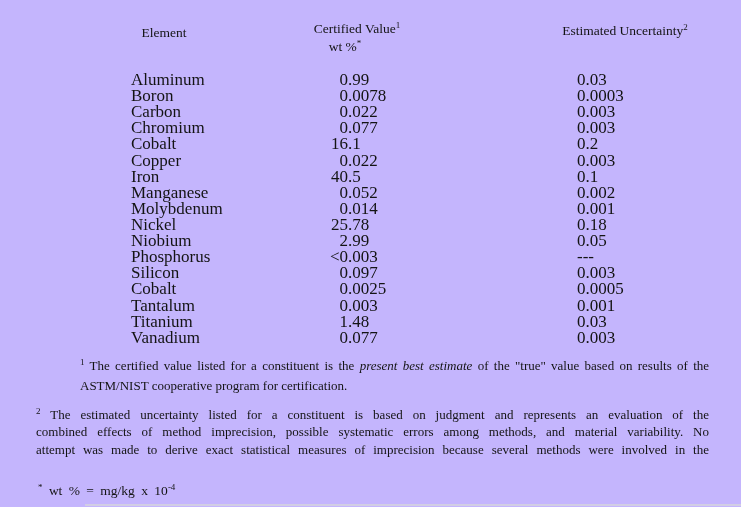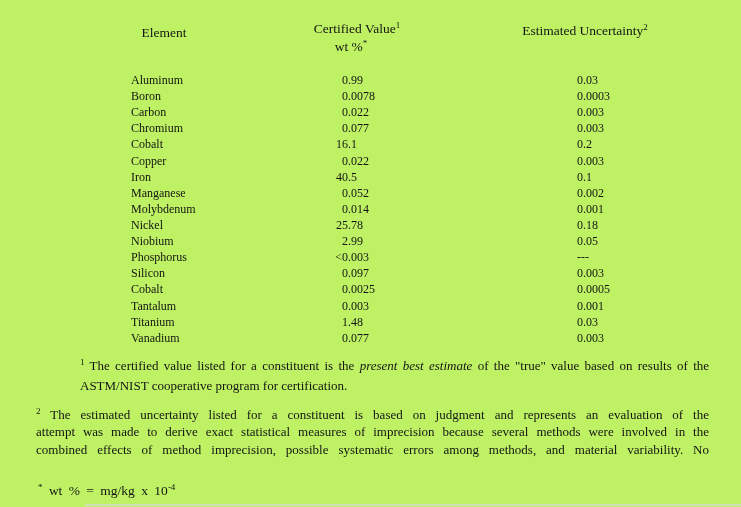--- a/index.html
+++ b/index.html
@@ -1,44 +1,44 @@
 <!DOCTYPE html>
 <html><head>
 <meta charset="utf-8">
 <style>
   html, body { margin: 0; padding: 0; background: #ffffff; }
   .page {
     position: relative;
     width: 741px;
     height: 507px;
-    background: #bef264;
+    background: #c4b5fd;
     color: #141414;
     font-family: "Liberation Serif", "DejaVu Serif", serif;
     overflow: hidden;
   }
   sup { font-size: 9px; line-height: 0; vertical-align: super; }
 
   
   .hdr {
     position: absolute;
     font-size: 13.5px;
     text-align: center;
     white-space: nowrap;
   }
   .hdr-element   { left: 129px; top: 25px;  width: 70px;  }
   .hdr-cert      { left: 277px; top: 21px;  width: 160px; }
-  .hdr-unit      { left: 271px; top: 39px;  width: 160px; text-align: center; }
-  .hdr-unc       { left: 496px; top: 23px;  width: 178px; }
+  .hdr-unit      { left: 265px; top: 39px;  width: 160px; text-align: center; }
+  .hdr-unc       { left: 536px; top: 23px;  width: 178px; }
 
   
   .rows {
     position: absolute;
     left: 131px; top: 72px;
     width: 580px;
-    font-size: 12px;
+    font-size: 17px;
   }
   .row { position: relative; height: 16.12px; line-height: 16.12px; white-space: nowrap; }
   .el    { position: absolute; left: 0; top: 0; }
   .vint  { position: absolute; left: 140px; top: 0; width: 77px; text-align: right; }
   .vfrac { position: absolute; left: 217px; top: 0; }
   .unc   { position: absolute; left: 446px; top: 0; }
 
   
   .fn {
     position: absolute;
@@ -193,22 +193,22 @@
     </div>
     </div>
 
   <div class="fn fn1">
     <div class="fline jall"><sup>1</sup> <span>The certified value listed for a constituent is the </span><i>present best estimate</i><span> of the "true" value based on results of the</span></div>
     <div class="fline">ASTM/NIST cooperative program for certification.</div>
   </div>
 
   <div class="fn fn2">
     <div class="fline jall"><sup>2</sup> <span>The estimated uncertainty listed for a constituent is based on judgment and represents an evaluation of the</span></div>
+    <div class="fline jall">combined effects of method imprecision, possible systematic errors among methods, and material variability.  No</div>
     <div class="fline jall">attempt was made to derive exact statistical measures of imprecision because several methods were involved in the</div>
-    <div class="fline jall">combined effects of method imprecision, possible systematic errors among methods, and material variability.  No</div>
   </div>
 
   <div class="starline">
     <sup>*</sup> <span>wt % = mg/kg x 10</span><sup>-4</sup>
   </div>
 
   <div class="scanline"></div>
 </div>
 
 </body></html>

